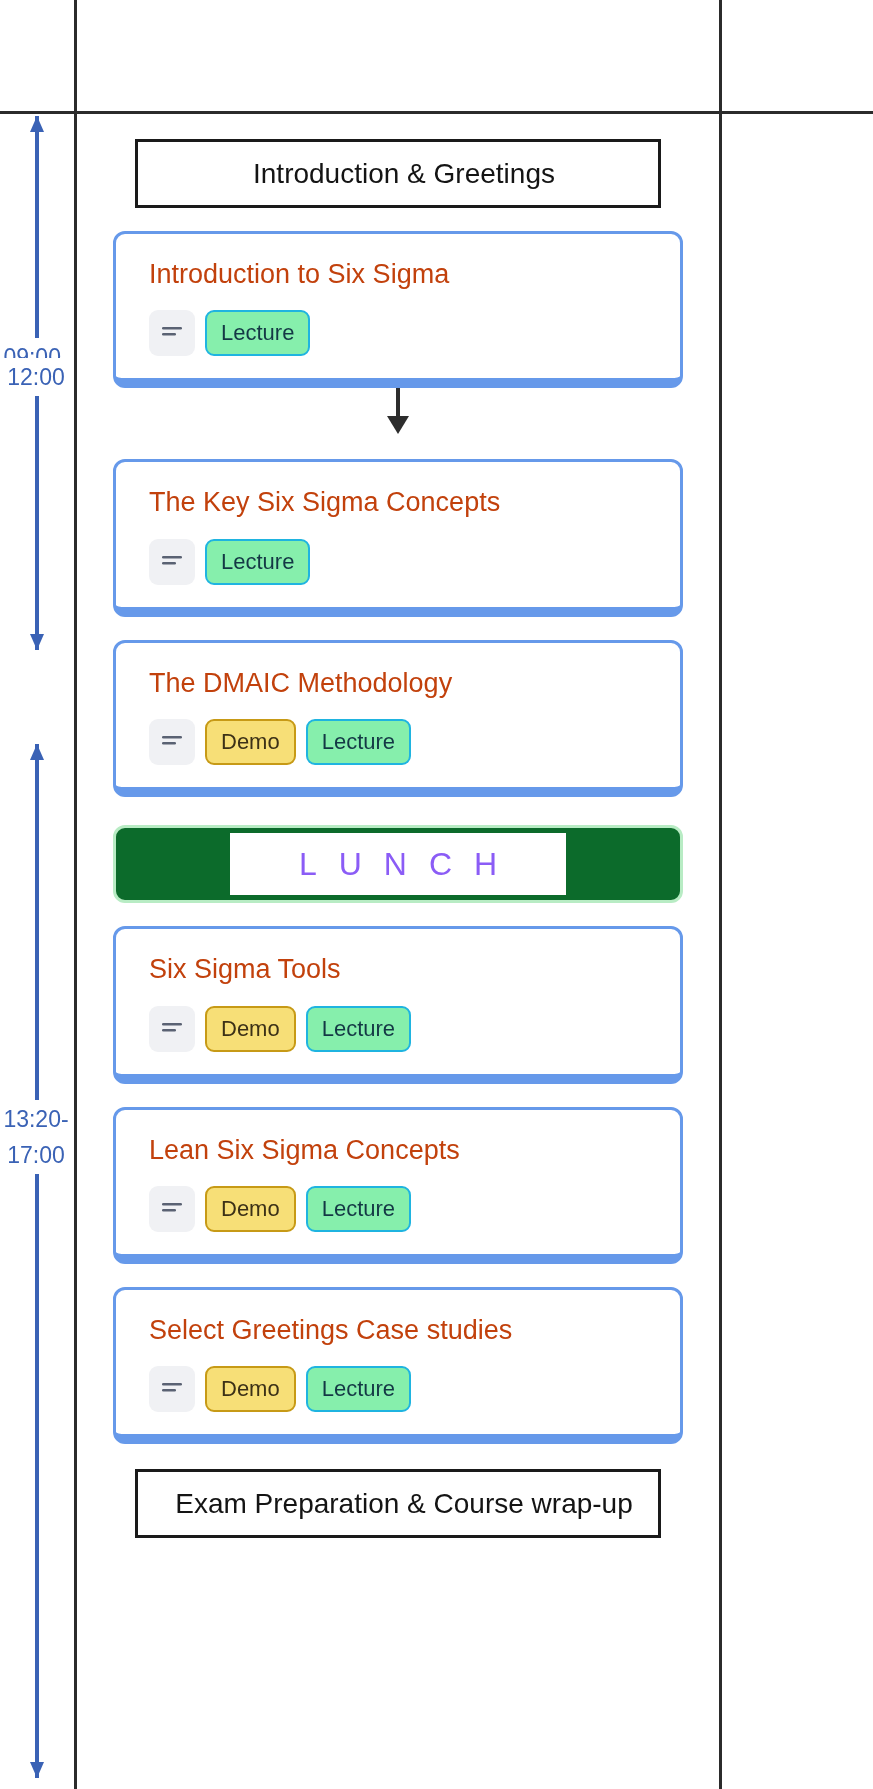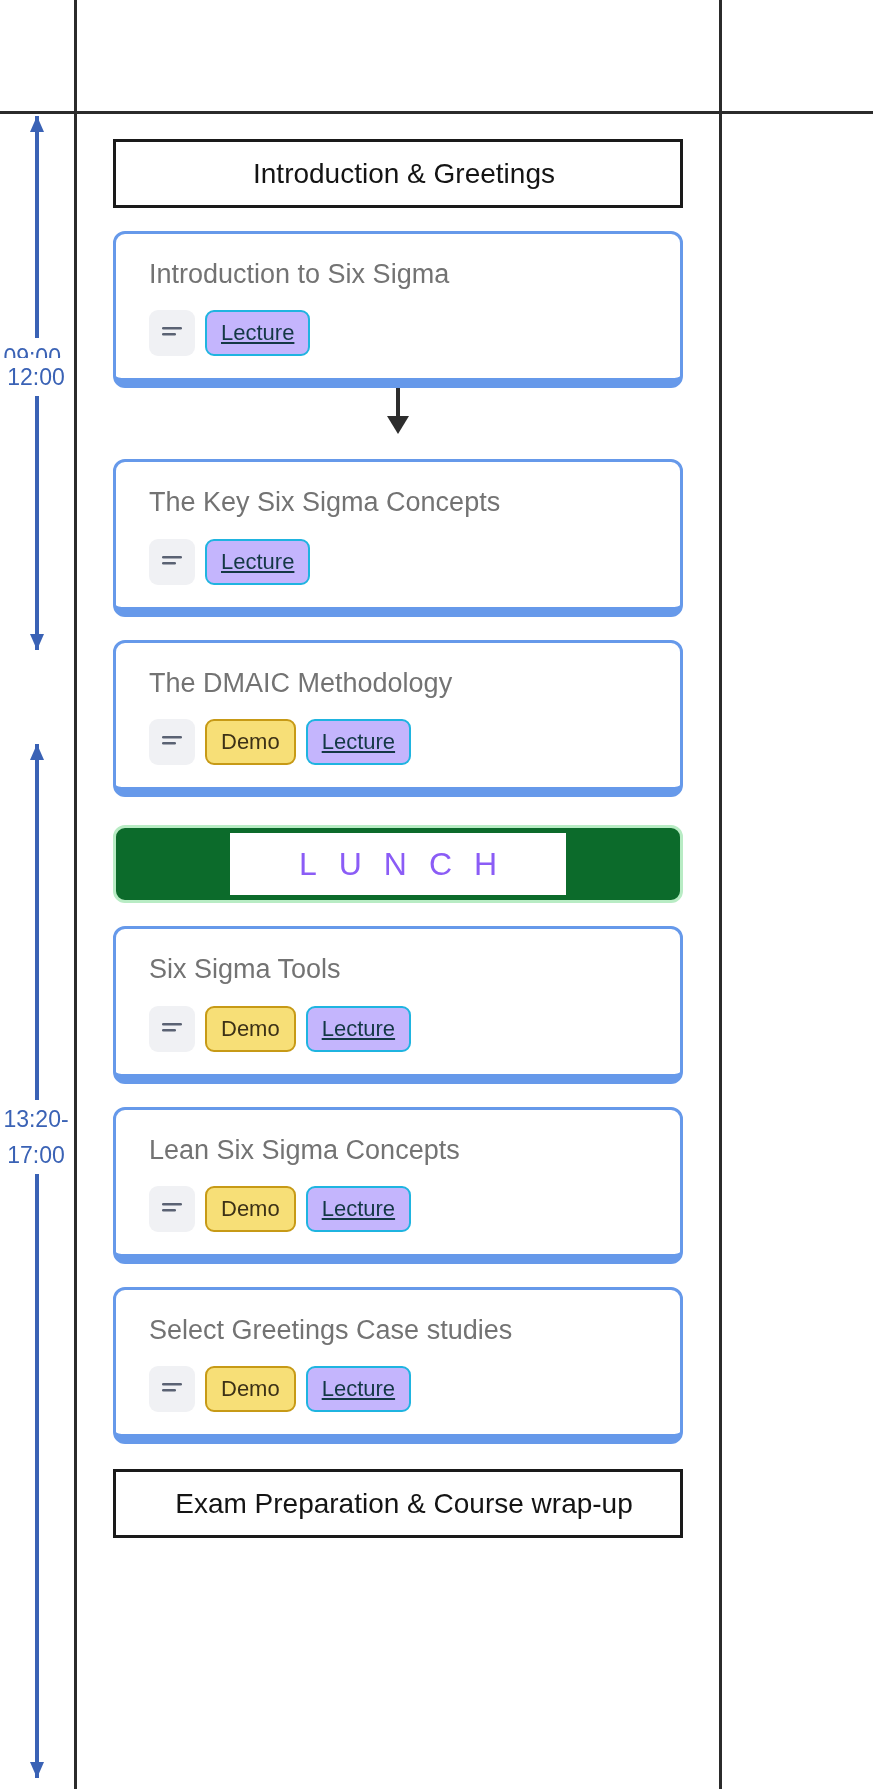--- a/index.html
+++ b/index.html
@@ -112,21 +112,21 @@
     position: absolute;
     left: 77px;
     top: 114px;
     width: 642px;
   }
 
   
   .plain-block {
     box-sizing: border-box;
     margin: 25px auto 0 auto;
-    width: 570px;
+    width: 526px;
     height: 69px;
     border: 3px solid #1a1a1a;
     background: #ffffff;
     display: flex;
     align-items: center;
     justify-content: center;
     color: #141414;
     font-size: 28px;
     padding-left: 12px;
   }
@@ -138,21 +138,21 @@
     margin: 23px auto 0 auto;
     width: 570px;
     border: 3px solid #6699ea;
     border-bottom: 10px solid #6699ea;
     border-radius: 12px;
     background: #ffffff;
     padding: 24px 33px 22px 33px;
   }
   .card-title {
     font-size: 27px;
-    color: #737373;
+    color: #c2410c;
     line-height: 1.2;
     margin-bottom: 20px;
   }
   .card-tags {
     display: flex;
     align-items: center;
     gap: 10px;
   }
   .note-icon {
     box-sizing: border-box;
@@ -173,24 +173,23 @@
     display: flex;
     align-items: center;
     font-size: 22px;
   }
   .pill.demo {
     background: #f7df77;
     border: 2px solid #c79a16;
     color: #3c3117;
   }
   .pill.lecture {
-    background: #c4b5fd;
+    background: #86efac;
     border: 2px solid #1fb4e0;
     color: #143845;
-    text-decoration: underline;
   }
 
   
   .connector {
     position: relative;
     height: 48px;
     width: 570px;
     margin: 0 auto;
   }
   .connector .stem {

